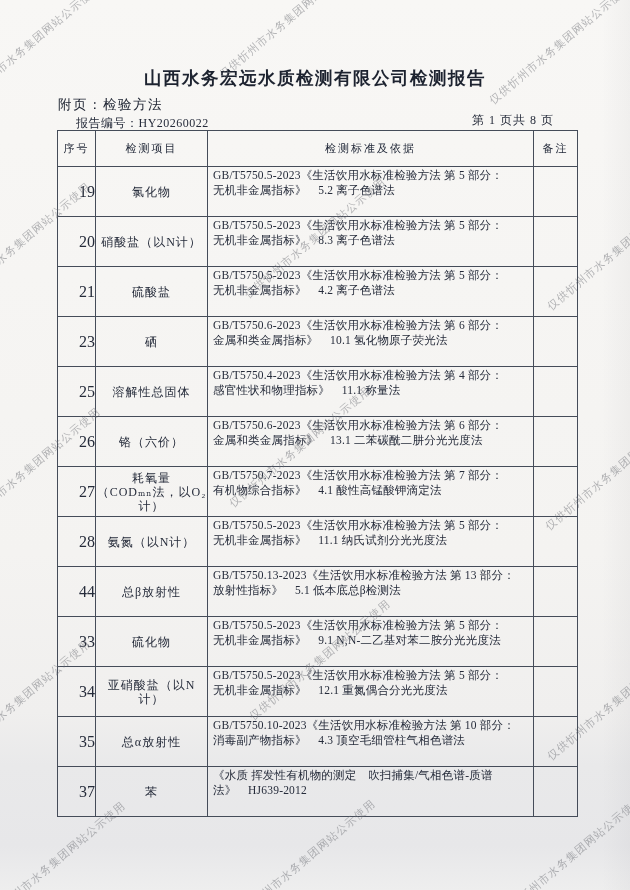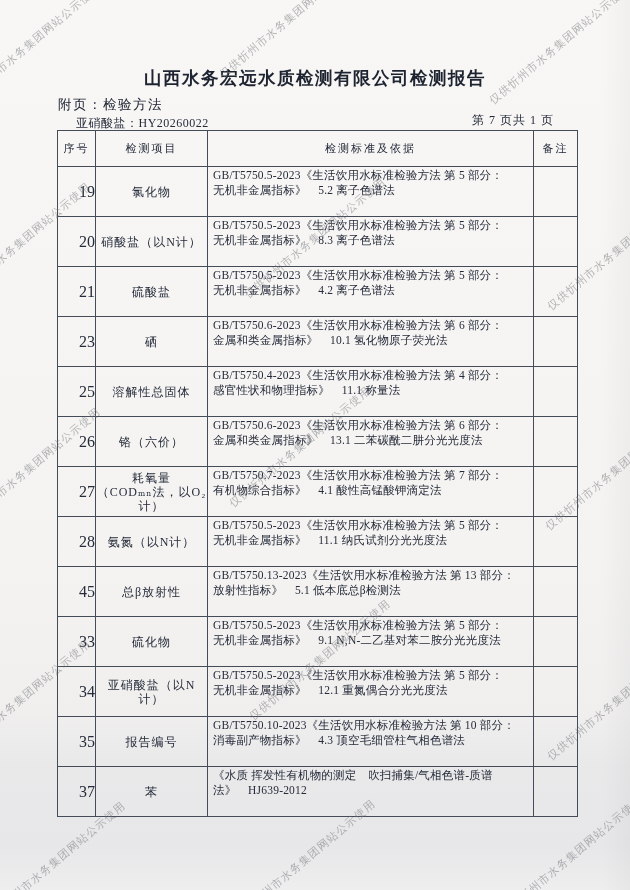--- a/index.html
+++ b/index.html
@@ -47,22 +47,22 @@
     font-size:11px;letter-spacing:1px;color:rgba(112,114,120,0.50);
   }
 </style>
 </head>
 <body>
 
 <div class="page">
 
   <div class="title">山西水务宏远水质检测有限公司检测报告</div>
   <div class="appendix">附页：检验方法</div>
-  <div class="report-no">亚硝酸盐：HY20260022</div>
-  <div class="page-no">第 7 页共 1 页</div>
+  <div class="report-no">报告编号：HY20260022</div>
+  <div class="page-no">第 1 页共 8 页</div>
 
   <table class="methods">
     <colgroup>
         <col class="c1">
         <col class="c2">
         <col class="c3">
         <col class="c4">
       </colgroup>
     <thead>
       <tr>
@@ -124,21 +124,21 @@
           <td class="c-remark"></td>
         </tr>
       <tr>
           <td class="c-no">28</td>
           <td class="c-item">氨氮（以N计）</td>
           <td class="c-method">GB/T5750.5-2023《生活饮用水标准检验方法 第 5 部分：
 无机非金属指标》　11.1 纳氏试剂分光光度法</td>
           <td class="c-remark"></td>
         </tr>
       <tr>
-          <td class="c-no">45</td>
+          <td class="c-no">44</td>
           <td class="c-item">总β放射性</td>
           <td class="c-method">GB/T5750.13-2023《生活饮用水标准检验方法 第 13 部分：
 放射性指标》　5.1 低本底总β检测法</td>
           <td class="c-remark"></td>
         </tr>
       <tr>
           <td class="c-no">33</td>
           <td class="c-item">硫化物</td>
           <td class="c-method">GB/T5750.5-2023《生活饮用水标准检验方法 第 5 部分：
 无机非金属指标》　9.1 N,N-二乙基对苯二胺分光光度法</td>
@@ -146,21 +146,21 @@
         </tr>
       <tr>
           <td class="c-no">34</td>
           <td class="c-item">亚硝酸盐（以N计）</td>
           <td class="c-method">GB/T5750.5-2023《生活饮用水标准检验方法 第 5 部分：
 无机非金属指标》　12.1 重氮偶合分光光度法</td>
           <td class="c-remark"></td>
         </tr>
       <tr>
           <td class="c-no">35</td>
-          <td class="c-item">报告编号</td>
+          <td class="c-item">总α放射性</td>
           <td class="c-method">GB/T5750.10-2023《生活饮用水标准检验方法 第 10 部分：
 消毒副产物指标》　4.3 顶空毛细管柱气相色谱法</td>
           <td class="c-remark"></td>
         </tr>
       <tr>
           <td class="c-no">37</td>
           <td class="c-item">苯</td>
           <td class="c-method">《水质 挥发性有机物的测定　吹扫捕集/气相色谱-质谱
 法》　HJ639-2012</td>
           <td class="c-remark"></td>

